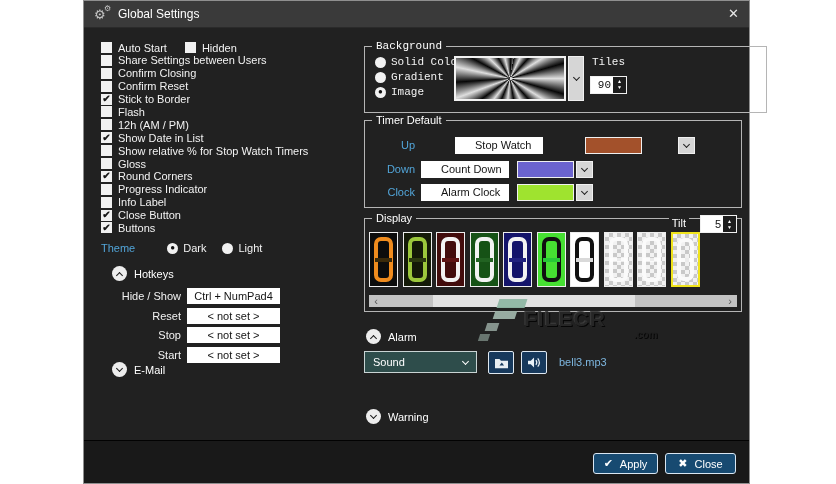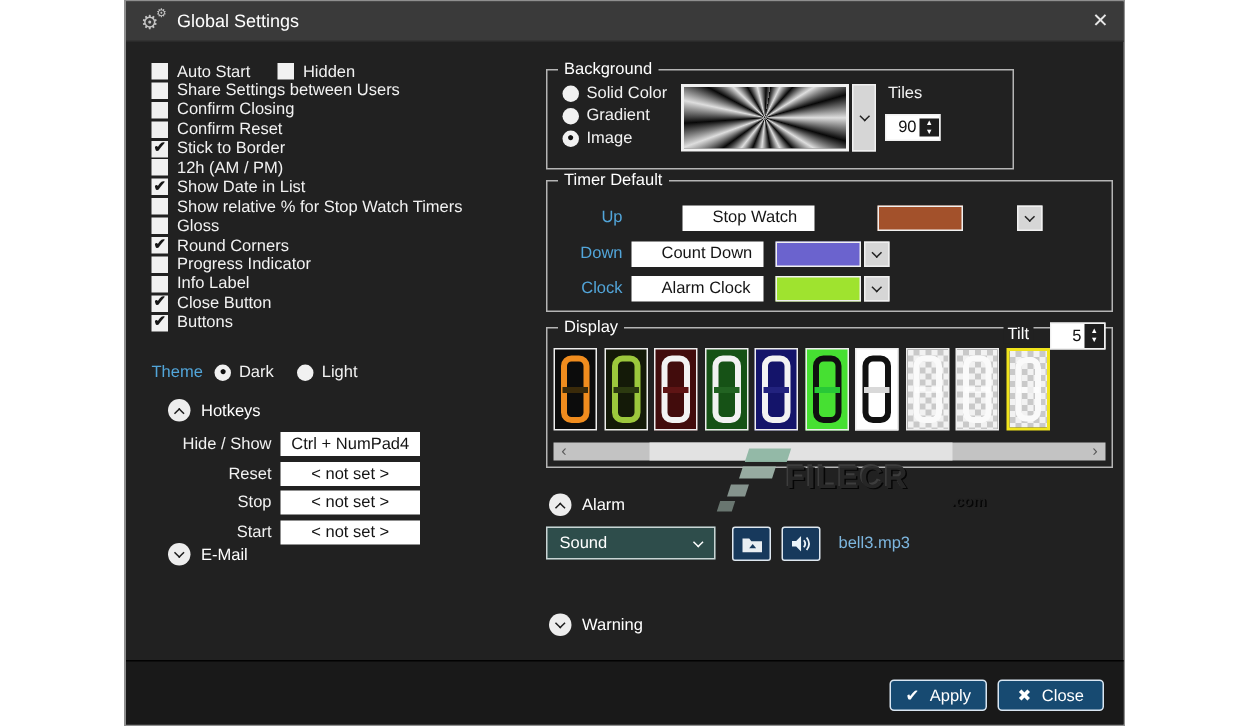--- a/index.html
+++ b/index.html
@@ -53,21 +53,21 @@
   .bluebtn { position:absolute; background:#174a71; border:1px solid #d9e6f2; border-radius:3px;
              color:#fff; font-size:11px; display:flex; align-items:center; justify-content:center; gap:7px; }
 
   
   .checks { position:absolute; left:17px; top:41px; font-size:11px; }
   .cbrow { display:flex; align-items:center; gap:6px; height:11px; margin-bottom:1.9px; }
   .cbrow .second { margin-left:12px; }
 
   .themerow { position:absolute; left:17px; top:241px; display:flex; align-items:center;
               gap:8px; font-size:11px; }
-  .themelbl { color:#52a5d9; margin-right:0; }
+  .themelbl { color:#52a5d9; margin-right:24px; }
   .ropt { display:flex; align-items:center; gap:5px; margin-right:8px; }
 
   .hkrows { position:absolute; left:17px; top:287px; }
   .hkrow { display:flex; align-items:center; margin-bottom:3.5px; }
   .hklbl { width:80px; text-align:right; font-size:11px; margin-right:6px; }
   .hkinp { width:93px; height:16px; background:#fff; border:none; color:#141414; font-size:11px;
            text-align:center; display:flex; align-items:center; justify-content:center; }
 
   
   .radios { position:absolute; left:10px; top:9px; font-size:11px; }
@@ -158,20 +158,26 @@
       <div class="cbrow">
           <span class="cb">
             <span class="cbm">✔</span>
           </span>
           <span>Stick to Border</span>
         </div>
       <div class="cbrow">
           <span class="cb">
             <span class="cbm"></span>
           </span>
+          <span>Flash</span>
+        </div>
+      <div class="cbrow">
+          <span class="cb">
+            <span class="cbm"></span>
+          </span>
           <span>12h (AM / PM)</span>
         </div>
       <div class="cbrow">
           <span class="cb">
             <span class="cbm">✔</span>
           </span>
           <span>Show Date in List</span>
         </div>
       <div class="cbrow">
           <span class="cb">
@@ -258,21 +264,21 @@
         </div>
     </div>
 
     <div class="hdr" style="left:28px; top:361px;">
       <span class="cir">
           <span class="chv down" style="margin-top:-3px;"></span>
         </span>
       <span>E-Mail</span>
     </div>
 
-    <div class="grp" style="left:280px; top:45px; width:312px; height:67px;">
+    <div class="grp" style="left:280px; top:45px; width:403px; height:67px;font-family:Liberation Mono, monospace;">
       <span class="gt">Background</span>
       <div class="radios">
         <div class="ropt">
             <span class="radio">
               <span class="dot"></span>
             </span>
             <span>Solid Color</span>
           </div>
         <div class="ropt">
             <span class="radio">
@@ -285,21 +291,21 @@
               <span class="dot">●</span>
             </span>
             <span>Image</span>
           </div>
       </div>
       <div class="preview"></div>
       <div class="prevarrow graybtn">
           <span class="chv down"></span>
         </div>
       <span style="position:absolute; left:227px; top:9px; font-size:11px;">Tiles</span>
-      <div class="spin" style="left:225px; top:29px;align-items:center;">
+      <div class="spin" style="left:225px; top:29px;">
         <span class="val">90</span>
         <span class="arr">
             <span>▲</span>
             <span>▼</span>
           </span>
       </div>
     </div>
 
     <div class="grp" style="left:280px; top:119px; width:378px; height:88px;">
       <span class="gt">Timer Default</span>

